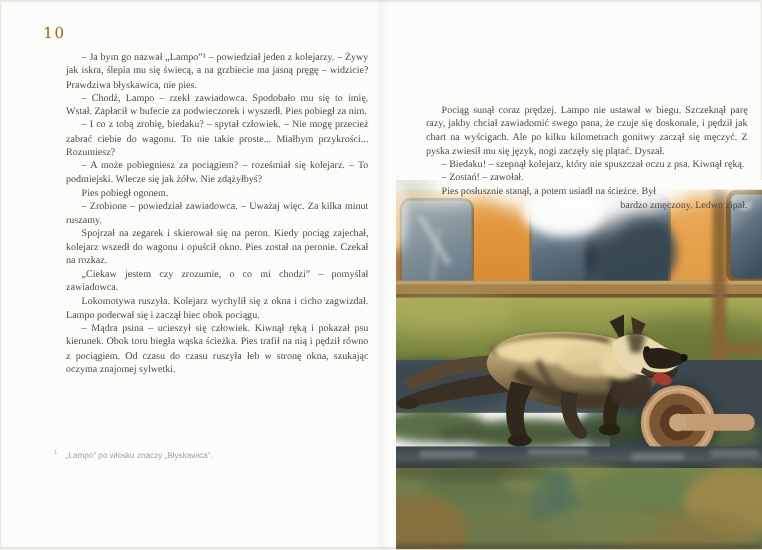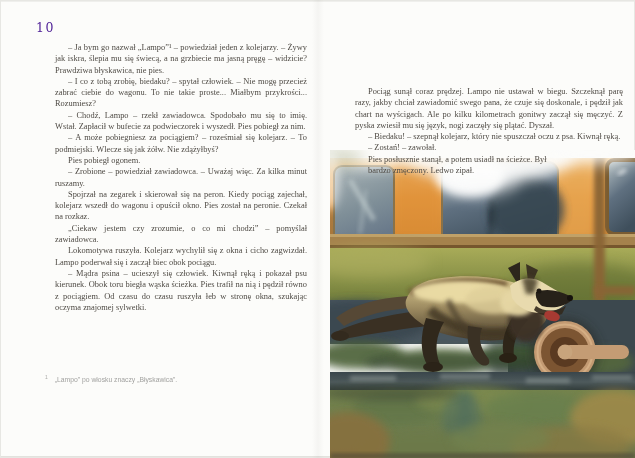--- a/index.html
+++ b/index.html
@@ -3,32 +3,32 @@
 <meta charset="utf-8">
 <style>
   html,body{margin:0;padding:0;background:#ffffff;}
   .spread{
     position:relative;width:635px;height:458px;background:#fcfcfa;
     font-family:"Liberation Serif", serif;overflow:hidden;
     box-shadow: inset 0 0 0 1px #e7e7e3, inset 0 2px 0 #efefec, inset 0 -2px 0 #e2e2dd;
   }
   .pagenum{
     position:absolute;font-family:"DejaVu Serif", serif;font-size:12.5px;
-    color:#4c1d95;letter-spacing:1.5px;
+    color:#a16207;letter-spacing:1.5px;
   }
   #pn-left{left:36px;top:20px;}
   #pn-right{left:599px;top:21px;margin-left:36px;}
   .textblock{
     position:absolute;font-size:8.4px;line-height:11.3px;color:#4e4a44;
     text-align:justify;z-index:3;
   }
   #text-left{left:55px;top:42px;width:252px;}
   #text-right{left:355px;top:42px;width:268px;margin-top:44px;}
   .textblock p{margin:0;text-indent:13px;}
-  .centered-line{text-align:left;text-indent:0;margin:0;}
+  .centered-line{text-align:right;text-indent:0;margin:0;}
   .footnote{
     position:absolute;left:45px;top:374px;width:250px;z-index:3;
     font-family:"Liberation Sans", sans-serif;font-size:6.8px;color:#a2a2a0;
   }
   .fn-marker{font-size:5px;vertical-align:super;margin-right:7px;color:#aaaaa8;}
   .gutter{
     position:absolute;left:312px;top:0;width:12px;height:458px;z-index:2;
     background:linear-gradient(90deg, rgba(0,0,0,0) 0%, rgba(60,55,45,0.04) 50%, rgba(0,0,0,0) 100%);
   }
   .illustration{position:absolute;left:330px;top:150px;width:305px;height:308px;z-index:1;}
@@ -38,22 +38,22 @@
 
 <div class="spread">
 
   <div class="pagenum" id="pn-left">10</div>
   <div class="pagenum" id="pn-right">11</div>
 
   <div class="gutter"></div>
 
   <div class="textblock" id="text-left">
     <p>– Ja bym go nazwał „Lampo”¹ – powiedział jeden z kolejarzy. – Żywy jak iskra, ślepia mu się świecą, a na grzbiecie ma jasną pręgę – widzicie? Prawdziwa błyskawica, nie pies.</p>
+    <p>– Chodź, Lampo – rzekł zawiadowca. Spodobało mu się to imię. Wstał. Zapłacił w bufecie za podwieczorek i wyszedł. Pies pobiegł za nim.</p>
     <p>– I co z tobą zrobię, biedaku? – spytał człowiek. – Nie mogę przecież zabrać ciebie do wagonu. To nie takie proste... Miałbym przykrości... Rozumiesz?</p>
-    <p>– Chodź, Lampo – rzekł zawiadowca. Spodobało mu się to imię. Wstał. Zapłacił w bufecie za podwieczorek i wyszedł. Pies pobiegł za nim.</p>
     <p>– A może pobiegniesz za pociągiem? – roześmiał się kolejarz. – To podmiejski. Wlecze się jak żółw. Nie zdążyłbyś?</p>
     <p>Pies pobiegł ogonem.</p>
     <p>– Zrobione – powiedział zawiadowca. – Uważaj więc. Za kilka minut ruszamy.</p>
     <p>Spojrzał na zegarek i skierował się na peron. Kiedy pociąg zajechał, kolejarz wszedł do wagonu i opuścił okno. Pies został na peronie. Czekał na rozkaz.</p>
     <p>„Ciekaw jestem czy zrozumie, o co mi chodzi” – pomyślał zawiadowca.</p>
     <p>Lokomotywa ruszyła. Kolejarz wychylił się z okna i cicho zagwizdał. Lampo poderwał się i zaczął biec obok pociągu.</p>
     <p>– Mądra psina – ucieszył się człowiek. Kiwnął ręką i pokazał psu kierunek. Obok toru biegła wąska ścieżka. Pies trafił na nią i pędził równo z pociągiem. Od czasu do czasu ruszyła łeb w stronę okna, szukając oczyma znajomej sylwetki.</p>
   </div>
 
   <div class="footnote">

